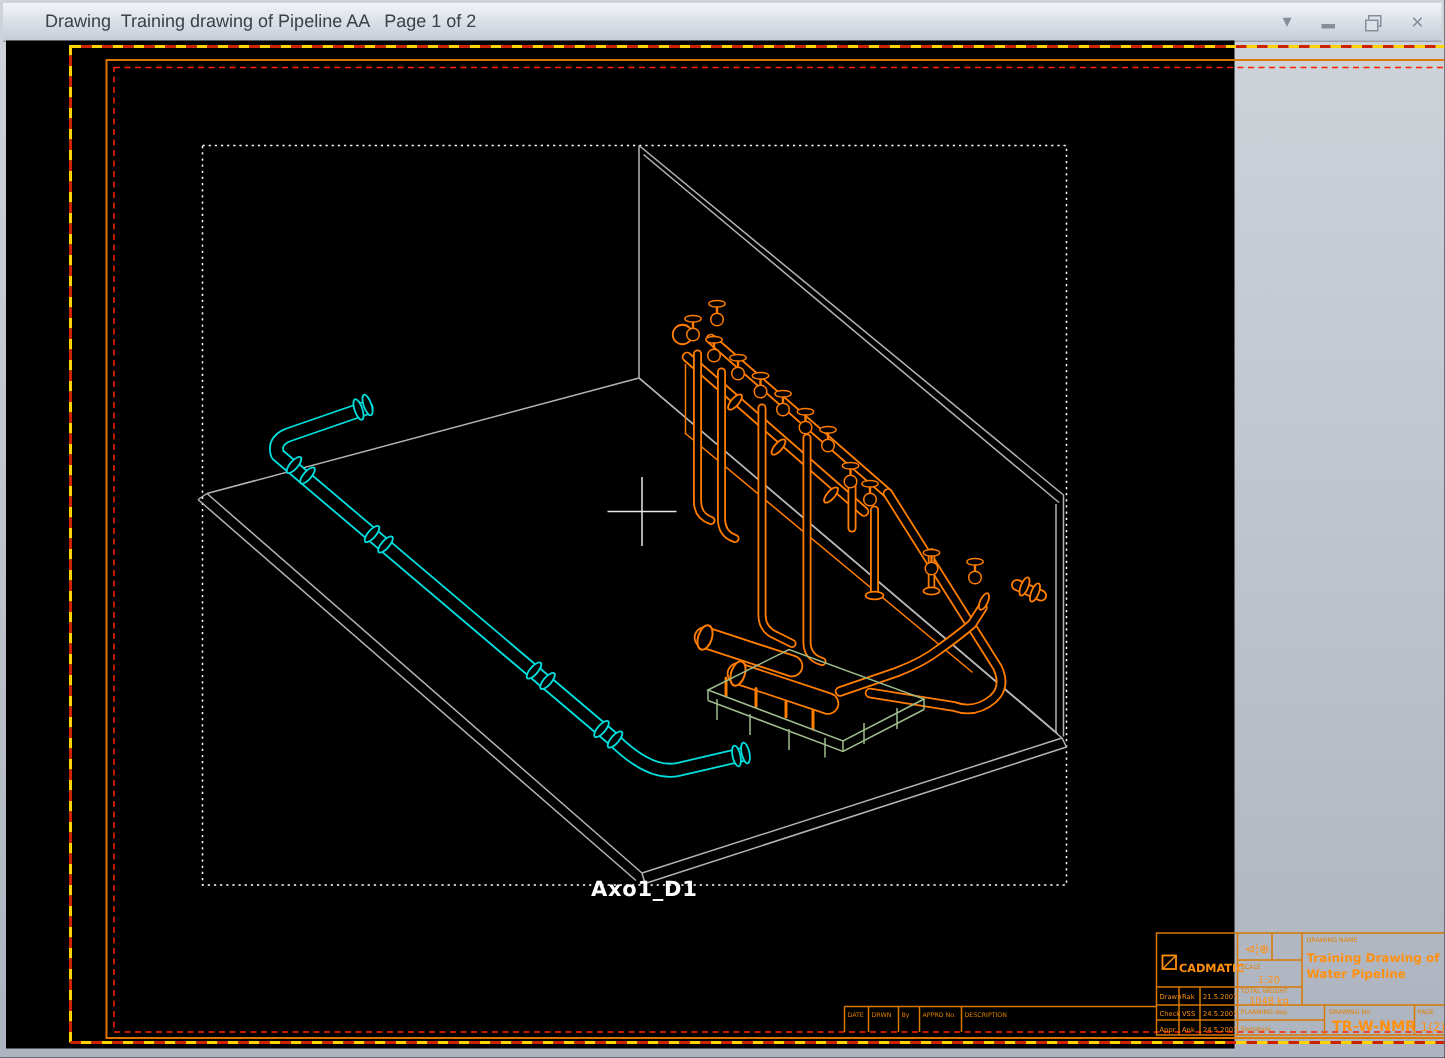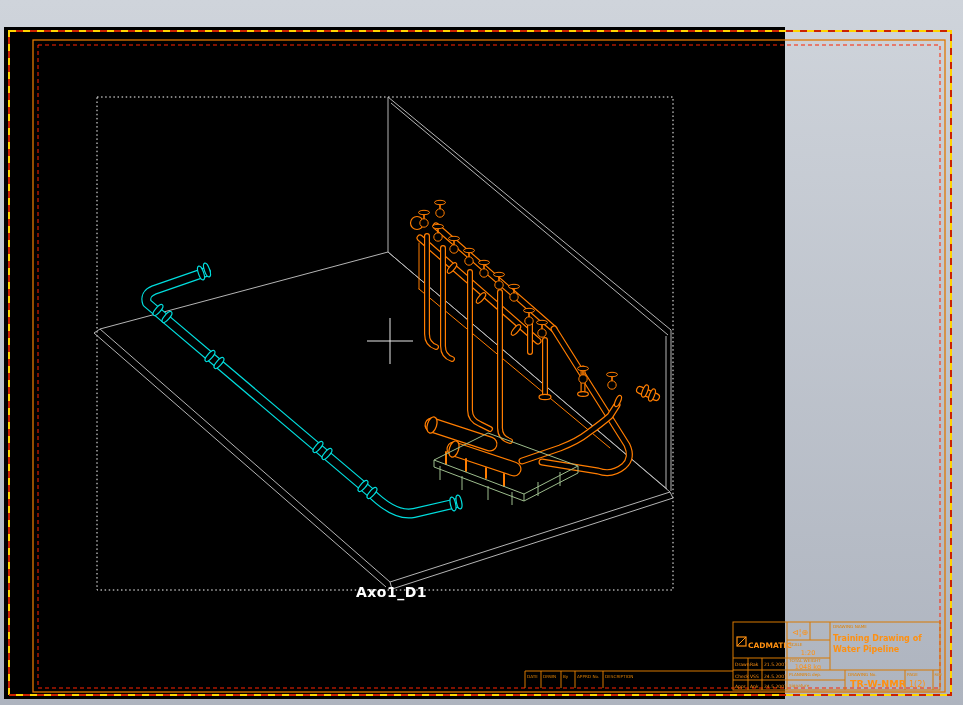--- a/index.html
+++ b/index.html
@@ -11,28 +11,44 @@
             background:linear-gradient(180deg,#f2f4f7 0%,#dde2e9 45%,#c6ccd6 100%);
             border-bottom:1px solid #9aa1ac;}
   #title-text{position:absolute;left:28px;top:0;height:25px;line-height:25px;
               font-size:12px;color:#3d4148;white-space:pre;}
   #win-buttons{position:absolute;right:10px;top:0;height:25px;display:flex;align-items:center;gap:17px;}
   .winbtn{color:#868d98;font-size:12px;line-height:25px;text-align:center;min-width:12px;cursor:default;}
   #btn-min-bar{width:9px;height:3px;background:#868d98;margin-top:6px;}
   #btn-restore-shape{position:relative;width:10px;height:9px;}
   #btn-restore-shape .sq1{position:absolute;left:2px;top:0;width:7px;height:6px;border:1px solid #868d98;}
   #btn-restore-shape .sq2{position:absolute;left:0;top:3px;width:7px;height:6px;border:1px solid #868d98;background:#dde2e9;}
-  #client{position:absolute;left:4px;top:27px;width:781px;height:672px;background:#000;}
+  #client{position:absolute;left:4px;top:27px;width:781px;height:672px;background:#000;padding-left:38px;}
   svg text{font-family:"DejaVu Sans",sans-serif;}
 </style>
 </head>
 <body>
 
 <div id="stage">
 
+  <div id="titlebar">
+    <div id="title-text">Drawing  Training drawing of Pipeline AA   Page 1 of 2</div>
+    <div id="win-buttons">
+      <div class="winbtn">▾</div>
+      <div class="winbtn">
+          <div id="btn-min-bar"></div>
+        </div>
+      <div class="winbtn">
+        <div id="btn-restore-shape">
+            <div class="sq1"></div>
+            <div class="sq2"></div>
+          </div>
+      </div>
+      <div class="winbtn" style="font-size:14px;">×</div>
+    </div>
+  </div>
 
   <div id="client">
   <svg width="955" height="672" viewBox="4 27 955 672">
 
     <defs>
       <g id="valve">
         <line x1="0" y1="-3" x2="0" y2="-9" stroke-width="1.6"></line>
         <ellipse cx="0" cy="-10.5" rx="5.5" ry="2.2" fill="#000"></ellipse>
         <circle r="4.2" fill="#000"></circle>
       </g>

